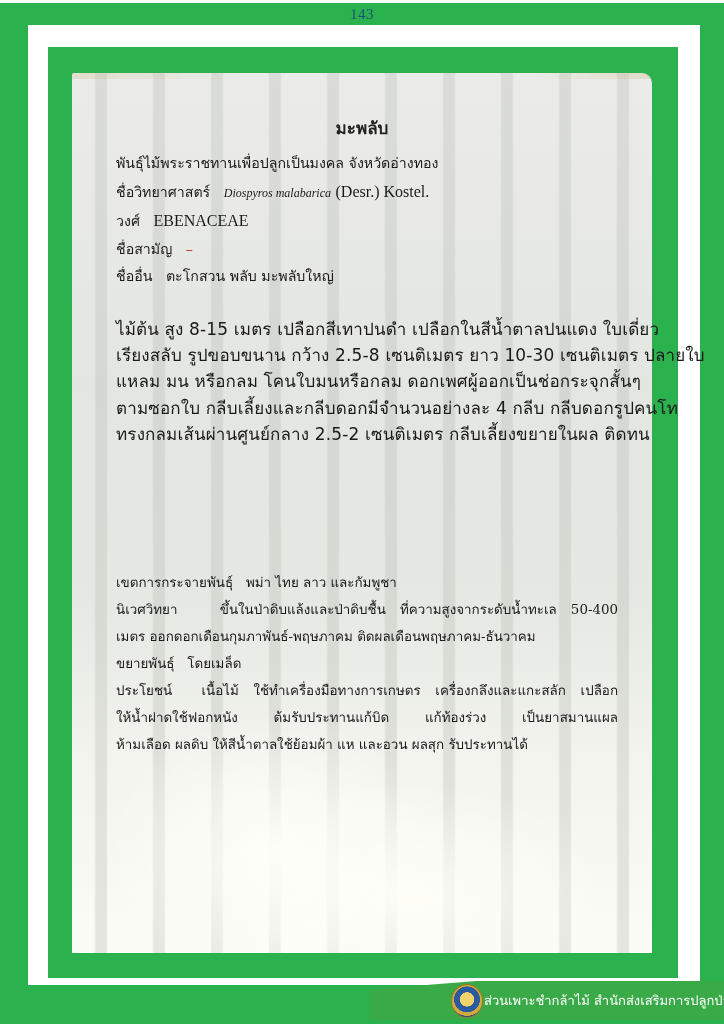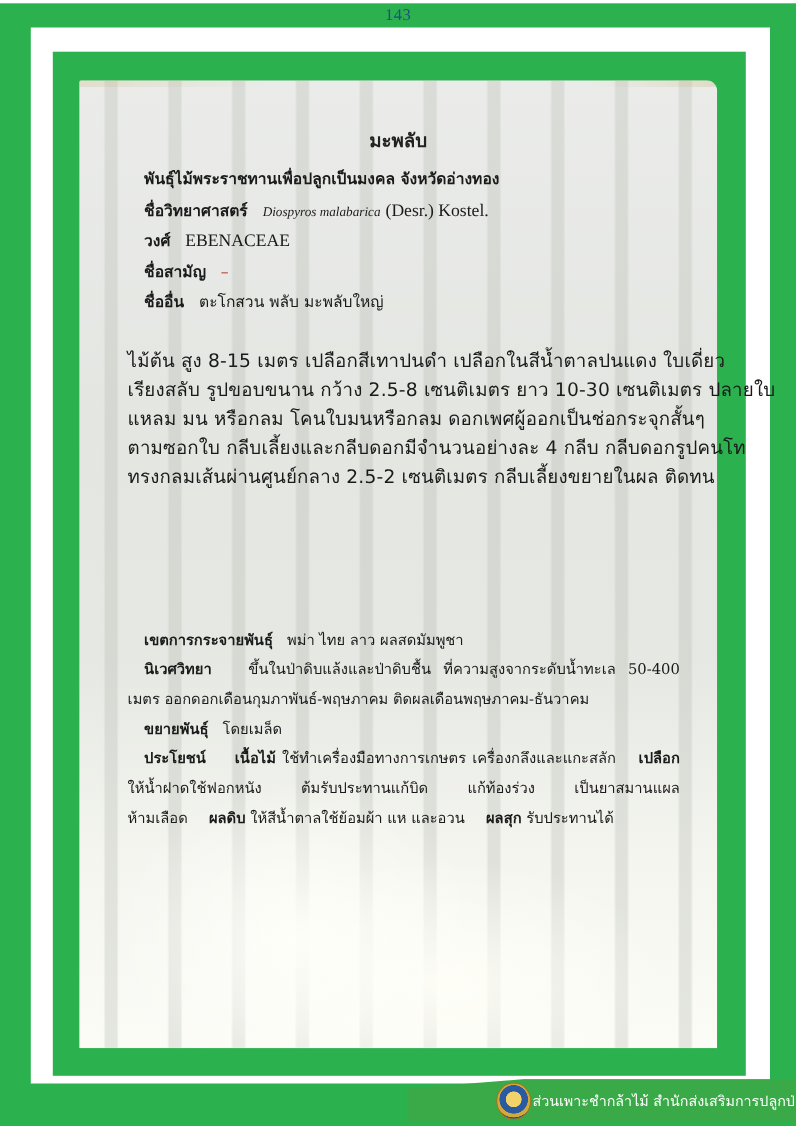--- a/index.html
+++ b/index.html
@@ -49,21 +49,21 @@
     position: absolute; left: 116px; width: 502px; color: #1a1a1a;
     font-family: "DejaVu Serif", serif;
   }
   .title {
     position: absolute; left: 72px; width: 580px; top: 114px; text-align: center;
     font-weight: bold; font-size: 17px; color: #222;
     font-family: "DejaVu Sans", sans-serif;
   }
   .meta { top: 150px; font-size: 14.2px; line-height: 27.5px; }
   .meta .row { white-space: nowrap; }
-  .label { font-weight: bold; margin-left: 15px; }
+  .label { font-weight: normal; }
   .sci { font-style: italic; font-family: "Liberation Serif", serif; font-size: 12px; }
   .latin { font-family: "Liberation Serif", serif; font-size: 16px; }
   .dash { color: #c0392b; }
   .desc {
     top: 316px; font-size: 17px; line-height: 26.2px; text-align: justify;
     font-family: "DejaVu Sans", sans-serif; letter-spacing: 0.15px;
   }
   .desc .ln { display: block; text-align-last: justify; white-space: nowrap; }
   .desc .ln.last { text-align-last: left; }
   .dist {
@@ -125,21 +125,21 @@
   <span class="ln">ไม้ต้น สูง 8-15 เมตร เปลือกสีเทาปนดำ เปลือกในสีน้ำตาลปนแดง ใบเดี่ยว</span>
   <span class="ln">เรียงสลับ รูปขอบขนาน กว้าง 2.5-8 เซนติเมตร ยาว 10-30 เซนติเมตร ปลายใบ</span>
   <span class="ln">แหลม มน หรือกลม โคนใบมนหรือกลม ดอกเพศผู้ออกเป็นช่อกระจุกสั้นๆ</span>
   <span class="ln">ตามซอกใบ กลีบเลี้ยงและกลีบดอกมีจำนวนอย่างละ 4 กลีบ กลีบดอกรูปคนโท</span>
   <span class="ln">ทรงกลมเส้นผ่านศูนย์กลาง 2.5-2 เซนติเมตร กลีบเลี้ยงขยายในผล ติดทน</span>
 </div>
 
 <div class="text-block dist">
   <span class="ln left">
     <span class="label">เขตการกระจายพันธุ์</span>&nbsp;&nbsp;
-    <span>พม่า ไทย ลาว ผลสดมัมพูชา</span>
+    <span>พม่า ไทย ลาว และกัมพูชา</span>
   </span>
   <span class="ln">
     <span class="label">นิเวศวิทยา</span>&nbsp;&nbsp;
     <span>ขึ้นในป่าดิบแล้งและป่าดิบชื้น ที่ความสูงจากระดับน้ำทะเล 50-400</span>
   </span>
   <span class="ln left">เมตร ออกดอกเดือนกุมภาพันธ์-พฤษภาคม ติดผลเดือนพฤษภาคม-ธันวาคม</span>
   <span class="ln left">
     <span class="label">ขยายพันธุ์</span>&nbsp;&nbsp;
     <span>โดยเมล็ด</span>
   </span>

